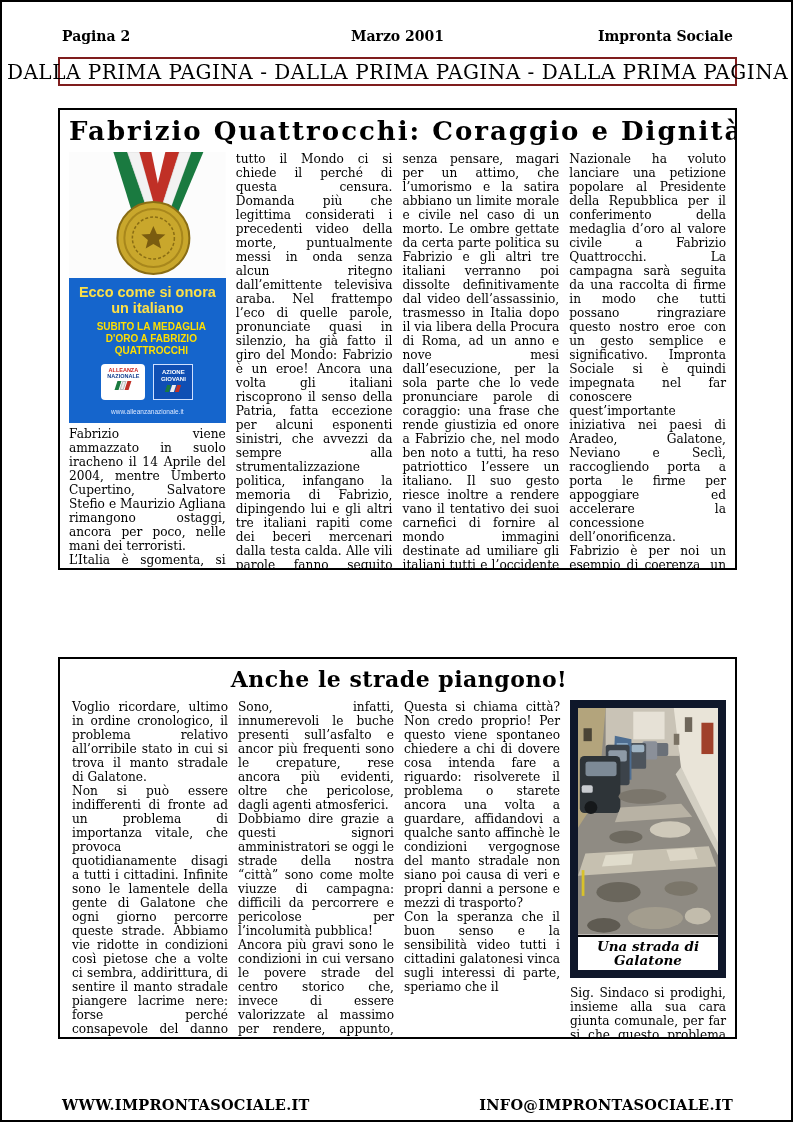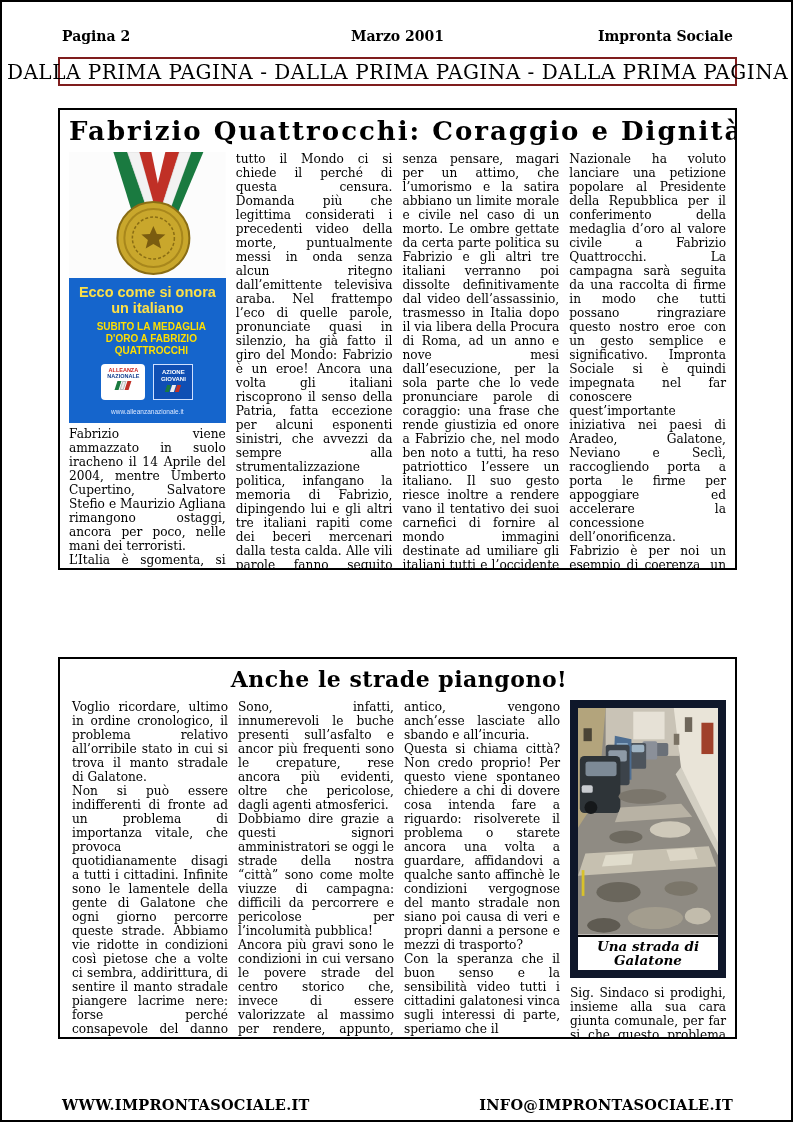--- a/index.html
+++ b/index.html
@@ -153,21 +153,20 @@
       <div class="col">
         <p>Voglio ricordare, ultimo in ordine cronologico, il problema relativo all’orribile stato in cui si trova il manto stradale di Galatone.</p>
         <p>Non si può essere indifferenti di fronte ad un problema di importanza vitale, che provoca quotidianamente disagi a tutti i cittadini. Infinite sono le lamentele della gente di Galatone che ogni giorno percorre queste strade. Abbiamo vie ridotte in condizioni così pietose che a volte ci sembra, addirittura, di sentire il manto stradale piangere lacrime nere: forse perché consapevole del danno causato giorno per giorno ai mezzi di trasporto…</p>
       </div>
       <div class="col">
         <p>Sono, infatti, innumerevoli le buche presenti sull’asfalto e ancor più frequenti sono le crepature, rese ancora più evidenti, oltre che pericolose, dagli agenti atmosferici.</p>
         <p>Dobbiamo dire grazie a questi signori amministratori se oggi le strade della nostra “città” sono come molte viuzze di campagna: difficili da percorrere e pericolose per l’incolumità pubblica!</p>
         <p>Ancora più gravi sono le condizioni in cui versano le povere strade del centro storico che, invece di essere valorizzate al massimo per rendere, appunto, caratteristico il nostro borgo</p>
       </div>
       <div class="col">
-        <p>antico, vengono anch’esse lasciate allo sbando e all’incuria.</p>
         <p>Questa si chiama città? Non credo proprio! Per questo viene spontaneo chiedere a chi di dovere cosa intenda fare a riguardo: risolverete il problema o starete ancora una volta a guardare, affidandovi a qualche santo affinchè le condizioni vergognose del manto stradale non siano poi causa di veri e propri danni a persone e mezzi di trasporto?</p>
         <p>Con la speranza che il buon senso e la sensibilità video tutti i cittadini galatonesi vinca sugli interessi di parte, speriamo che il</p>
       </div>
       <div class="col">
         <div class="photoframe">
           <svg viewBox="0 0 152 246" width="100%" style="display:block" preserveAspectRatio="none">
 
             <rect x="0" y="0" width="152" height="246" fill="#8f8b83"></rect>
 
             <rect x="52" y="0" width="56" height="22" fill="#dfe6ea"></rect>

